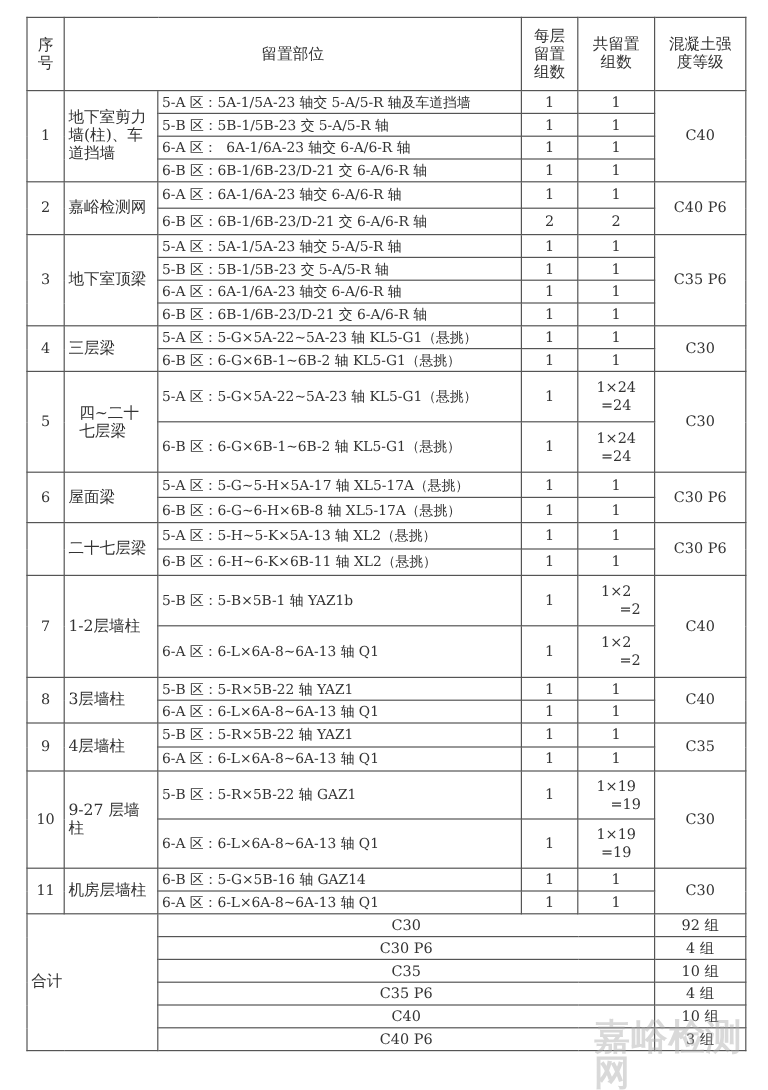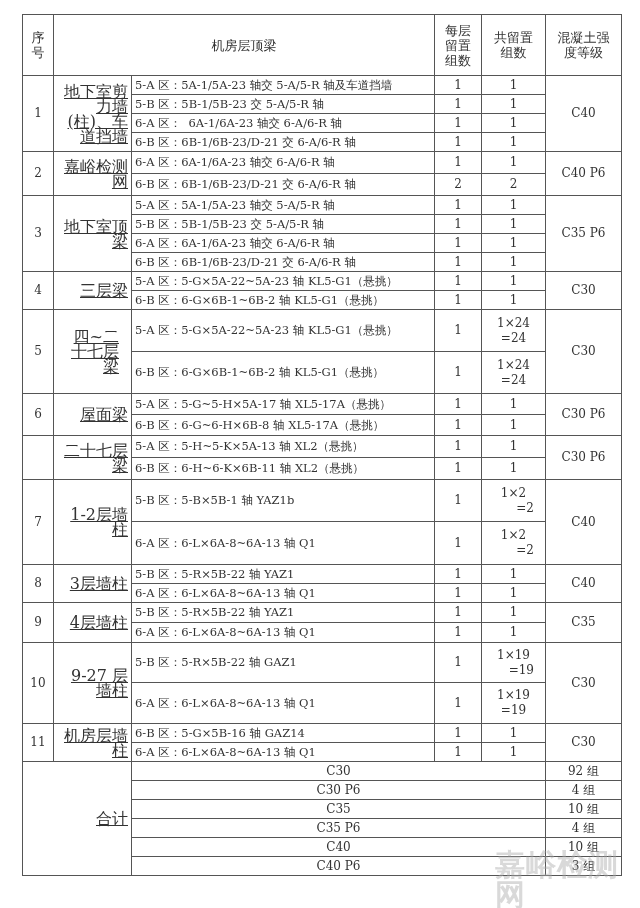--- a/index.html
+++ b/index.html
@@ -5,21 +5,21 @@
   html, body { margin: 0; padding: 0; background: #ffffff; }
   body { width: 640px; height: 908px; position: relative; overflow: hidden;
          font-family: "DejaVu Serif", "Liberation Serif", serif; color: #333; }
   table.sheet { position: absolute; left: 22px; top: 14px; width: 599px;
                 border-collapse: collapse; table-layout: fixed; font-size: 12px; }
   table.sheet td, table.sheet th { border: 1px solid #555; padding: 0 3px; line-height: 15px;
                                    font-weight: normal; vertical-align: middle; overflow: hidden; }
   th { text-align: center; font-size: 13px; line-height: 16px; }
   td.c { text-align: center; }
   td.l { text-align: left; white-space: nowrap; font-size: 11.5px; padding-left: 5px; }
-  td.cat { text-align: right; font-size: 16px; line-height: 17px; text-decoration: underline; }
+  td.cat { text-align: left; font-size: 13px; line-height: 17px; }
   td.num { text-align: center; font-size: 12px; }
   td.multi { text-align: center; font-size: 12px; line-height: 19px; }
   .watermark { position: absolute; left: 495px; top: 850px; pointer-events: none; }
   .wm-cn { font-family: "DejaVu Sans", sans-serif; font-size: 30px; font-weight: bold;
            color: rgba(170,170,170,0.45); letter-spacing: 1px; line-height: 30px; }
 </style>
 </head>
 <body>
 
 <table class="sheet">
@@ -27,21 +27,21 @@
     <col style="width:31px">
     <col style="width:78px">
     <col style="width:303px">
     <col style="width:47px">
     <col style="width:64px">
     <col style="width:76px">
   </colgroup>
   <thead>
     <tr style="height:56px">
       <th style="padding:0 6px;font-family:Liberation Serif, serif;">序号</th>
-      <th colspan="2">机房层顶梁</th>
+      <th colspan="2">留置部位</th>
       <th style="padding:0 7px;margin-left:12px;">每层留置组数</th>
       <th style="padding:15px 8px;">共留置组数</th>
       <th style="padding:0 8px;margin-top:44px;">混凝土强度等级</th>
     </tr>
   </thead>
   <tbody>
 
     <tr style="height:19px">
       <td rowspan="4" class="c">1</td>
       <td rowspan="4" class="cat">地下室剪力墙(柱)、车道挡墙</td>

